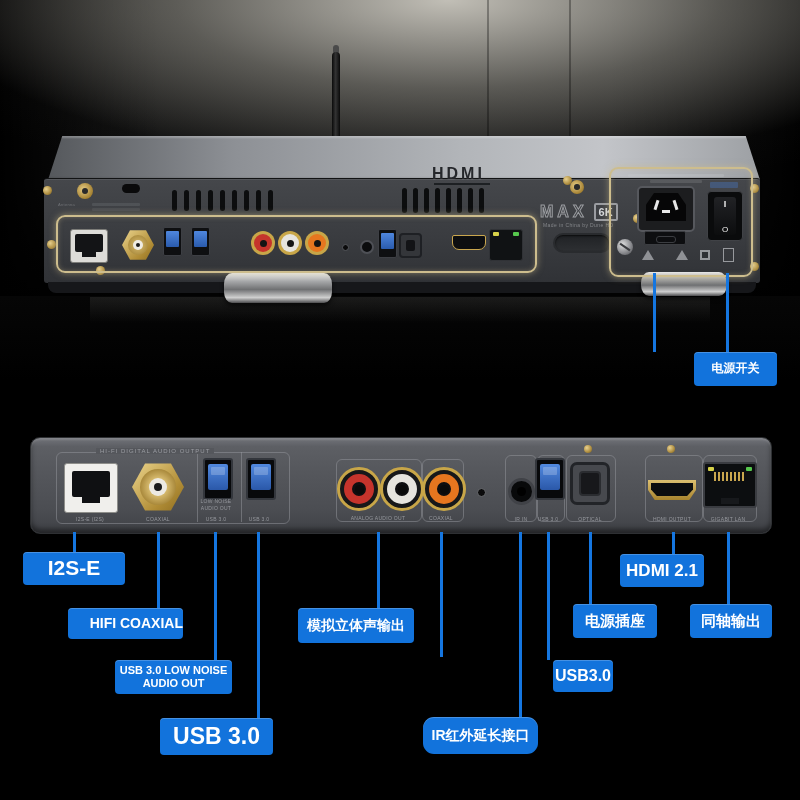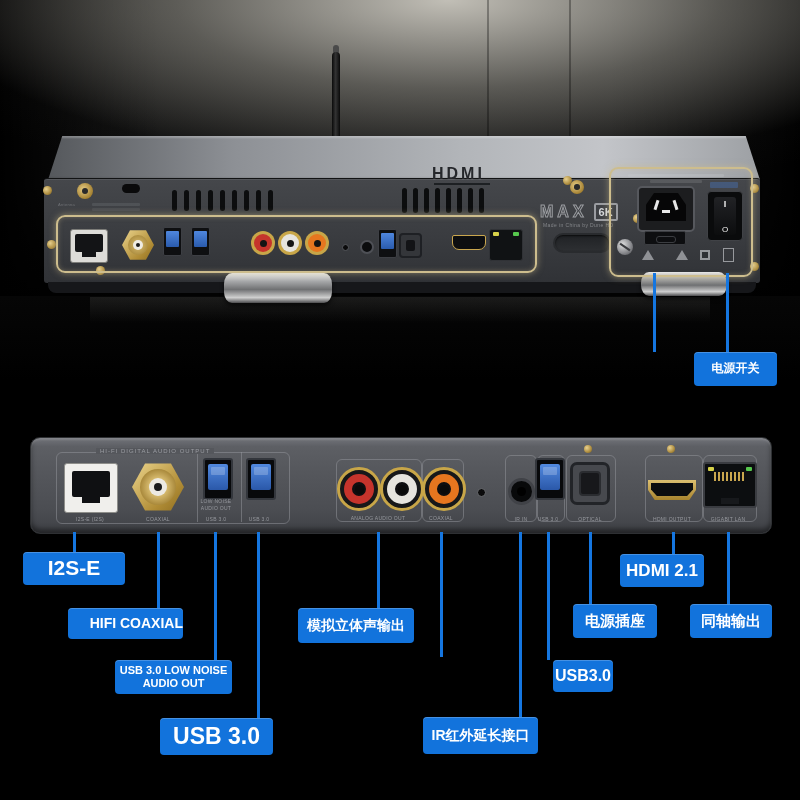--- a/index.html
+++ b/index.html
@@ -379,21 +379,21 @@
   <div class="abs co" style="left:115px;top:660px;width:117px;height:34px;font-size:11px;">
     <span>USB 3.0 LOW NOISE</span>
     <span>AUDIO OUT</span>
   </div>
   <div class="abs co" style="left:160px;top:718px;width:113px;height:37px;font-size:23px;">
     <span>USB 3.0</span>
   </div>
   <div class="abs co" style="left:298px;top:608px;width:116px;height:35px;font-size:14px;">
     <span>模拟立体声输出</span>
   </div>
-  <div class="abs co" style="left:423px;top:717px;width:115px;height:37px;font-size:14px;">
+  <div class="abs co" style="left:423px;top:717px;width:115px;height:37px;font-size:14px;border-radius:11px;">
     <span>IR红外延长接口</span>
   </div>
   <div class="abs co" style="left:537px;top:660px;width:60px;height:32px;font-size:16px;margin-left:16px;">
     <span>USB3.0</span>
   </div>
   <div class="abs co" style="left:573px;top:604px;width:84px;height:34px;font-size:15px;">
     <span>电源插座</span>
   </div>
   <div class="abs co" style="left:620px;top:554px;width:84px;height:33px;font-size:17px;">
     <span>HDMI 2.1</span>

